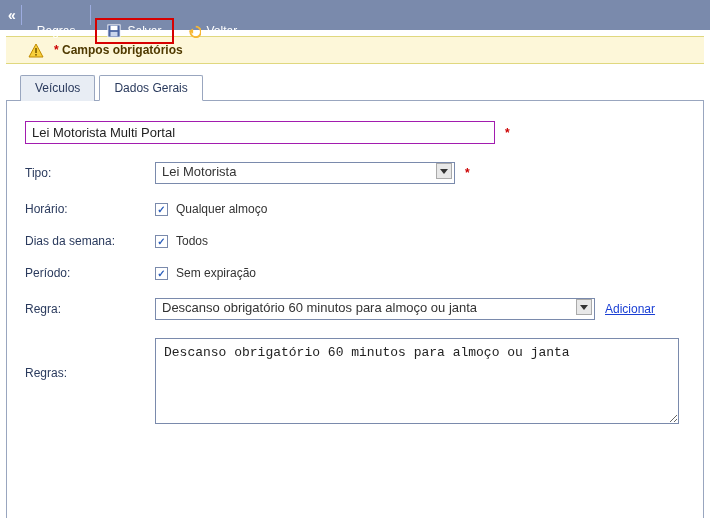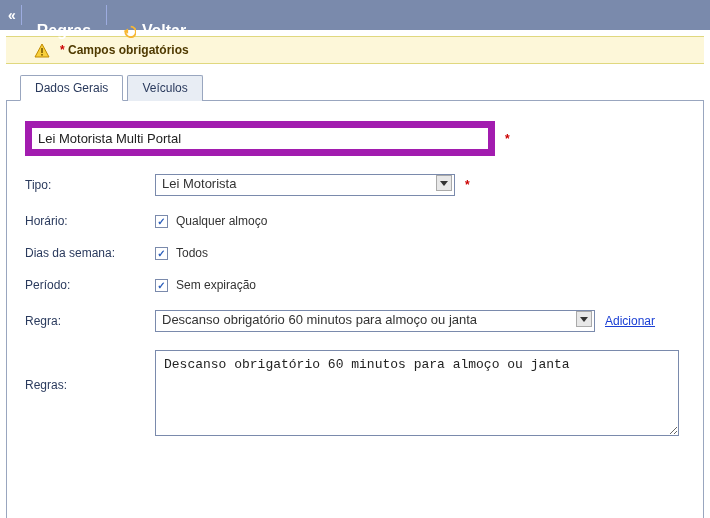--- a/index.html
+++ b/index.html
@@ -17,22 +17,22 @@
     display: flex;
     align-items: center;
     padding: 0 4px;
     gap: 2px;
   }
   .toolbar-btn {
     display: flex;
     align-items: center;
     gap: 6px;
     color: #fff;
-    font-weight: bold;
-    font-size: 16px;
+    font-weight: normal;
+    font-size: 12px;
     padding: 4px 10px;
     cursor: pointer;
     border: 1px solid transparent;
     margin-top: 32px;
   }
   .toolbar-btn.highlight {
     border: 2px solid #d70000;
   }
   .toolbar-sep {
     width: 1px;
@@ -51,21 +51,21 @@
   .icon {
     display: inline-block;
     width: 14px;
     height: 14px;
   }
   .notice {
     background: #fdf7d9;
     border: 1px solid #e0d87f;
     border-left: none;
     border-right: none;
-    padding: 6px 28px;
+    padding: 6px 22px;
     display: flex;
     align-items: center;
     gap: 12px;
     margin: 6px 6px 0 6px;
   }
   .asterisk { color: #cc0000; font-weight: bold; }
   .notice-label { font-weight: bold; color: #4f3a00; }
   .tabs-wrap {
     margin: 10px 6px 0 6px;
     border-bottom: 1px solid #99a6bf;
@@ -98,21 +98,21 @@
   .row {
     display: flex;
     align-items: center;
     margin-bottom: 18px;
   }
   .row .lbl {
     width: 130px;
     color: #2a3a5d;
   }
   .text-input {
-    border: 7px solid #a21caf;
+    border: 1px solid #a21caf;
     padding: 3px 6px;
     font-size: 13px;
     font-family: Arial, sans-serif;
     color: #222;
   }
   .titulo-input { width: 470px; }
   .select {
     border: 1px solid #7a8aac;
     width: 300px;
     height: 22px;
@@ -173,20 +173,30 @@
 </head>
 <body>
 
 <div class="toolbar">
   <span class="toolbar-chevrons">«</span>
   <div class="toolbar-sep"></div>
   <div class="toolbar-btn">
     <span>Regras</span>
   </div>
   <div class="toolbar-sep"></div>
+  <div class="toolbar-btn highlight">
+    <span class="icon">
+      <svg viewBox="0 0 16 16" width="14" height="14">
+        <rect x="1" y="1" width="14" height="14" fill="#4a63a0" stroke="#fff" stroke-width="1"></rect>
+        <rect x="4" y="2" width="8" height="5" fill="#fff"></rect>
+        <rect x="4" y="9" width="8" height="5" fill="#c9d4ec"></rect>
+      </svg>
+    </span>
+    <span>Salvar</span>
+  </div>
   <div class="toolbar-btn">
     <span class="icon">
       <svg viewBox="0 0 16 16" width="14" height="14">
         <path d="M10 3 A6 6 0 1 1 4 8" fill="none" stroke="#f7b733" stroke-width="2.2"></path>
         <polygon points="2,8 7,5 7,11" fill="#f7b733"></polygon>
       </svg>
     </span>
     <span>Voltar</span>
   </div>
 </div>
@@ -199,25 +209,25 @@
       <rect x="7.2" y="11" width="1.6" height="1.6" fill="#7a5b00"></rect>
     </svg>
   </span>
   <span>
     <span class="asterisk">*</span>
     <span class="notice-label">Campos obrigatórios</span>
   </span>
 </div>
 
 <div class="tabs-wrap">
+  <div class="tab">
+    <span>Veículos</span>
+  </div>
   <div class="tab active">
     <span>Dados Gerais</span>
-  </div>
-  <div class="tab">
-    <span>Veículos</span>
   </div>
 </div>
 
 <div class="panel">
 
   <div class="row">
     <input class="text-input titulo-input" type="text" value="Lei Motorista Multi Portal" style="">
     <span class="asterisk" style="margin-left:10px">*</span>
   </div>
 

